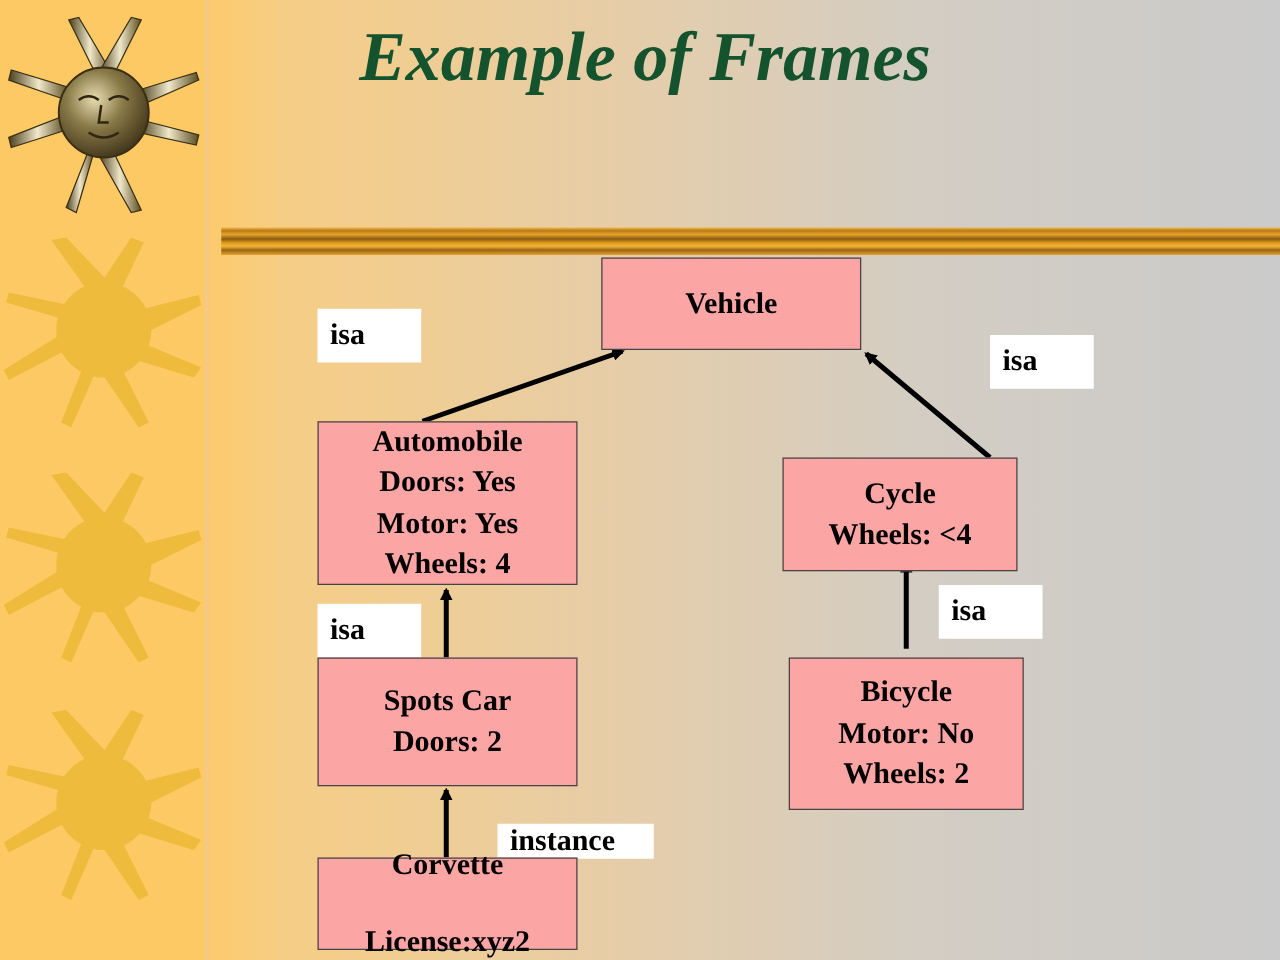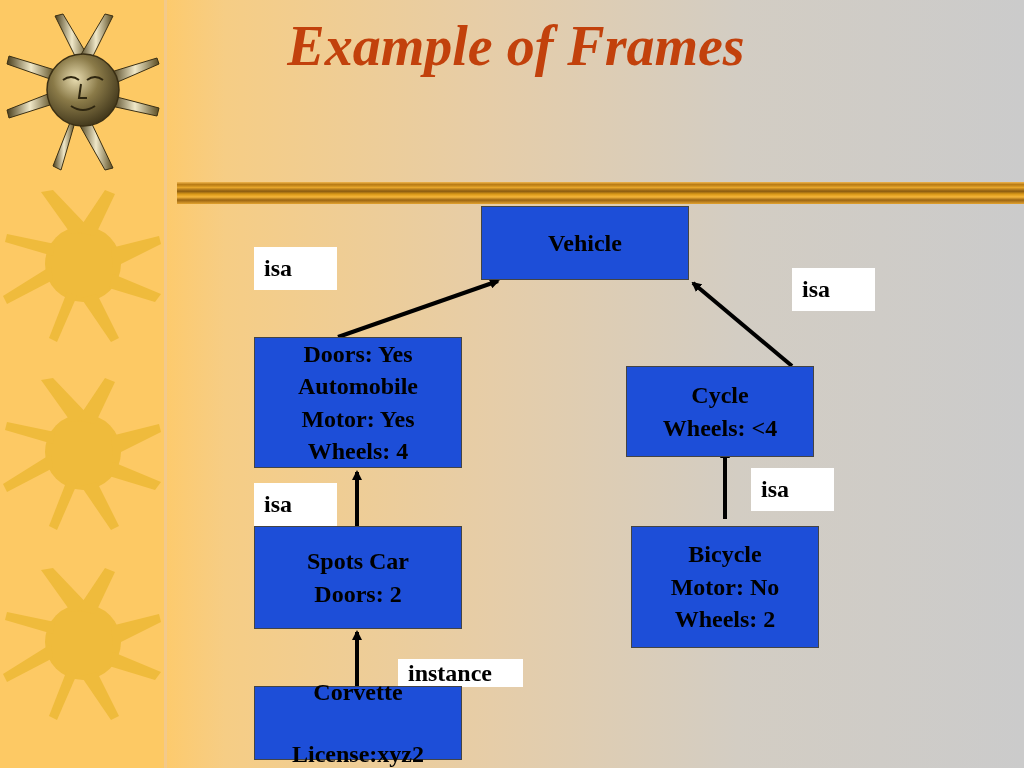--- a/index.html
+++ b/index.html
@@ -3,26 +3,26 @@
 <meta charset="utf-8">
 <style>
   html, body { margin:0; padding:0; }
   body { width:1024px; height:768px; overflow:hidden; position:relative;
     background: linear-gradient(90deg, #fecb6a 0%, #fdca6c 16%, #f6cd85 22%, #e6cda8 48%, #d3cdc3 72%, #cbcbcb 100%);
     font-family: "Liberation Serif", serif; }
   .sidebar { position:absolute; left:0; top:0; width:164px; height:768px; background:#fdc964; }
   .sidebar-edge { position:absolute; left:164px; top:0; width:3px; height:768px; background:#f3c98a; }
   .sun { position:absolute; }
   .title { position:absolute; left:0; right:0; top:14px; padding-left:108px; text-align:center; margin:0;
-    font-family:"Liberation Serif", serif; font-style:italic; font-weight:bold; font-size:56px; color:#c2410c; }
+    font-family:"Liberation Serif", serif; font-style:italic; font-weight:bold; font-size:56px; color:#14532d; }
   .title span { display:inline-block; margin-left:-100px; }
   .rule { position:absolute; left:177px; top:182px; width:847px; height:22px;
     background: linear-gradient(180deg, #f0b64e 0%, #b77a14 12%, #e6a52a 25%, #8a5a10 42%, #d99818 55%, #f5b53a 68%, #9a6412 82%, #e3a330 100%); }
   svg.arrows { position:absolute; left:0; top:0; }
-  .frame { position:absolute; background:#1d4ed8; border:1px solid #444; box-sizing:border-box;
+  .frame { position:absolute; background:#fca5a5; border:1px solid #444; box-sizing:border-box;
     display:flex; flex-direction:column; align-items:center; justify-content:center;
     font-weight:bold; font-size:24px; line-height:32.5px; color:#000; text-align:center; }
   .label { position:absolute; background:#fff; font-weight:bold; font-size:24px; color:#000;
     box-sizing:border-box; padding-left:10px; display:flex; align-items:center; }
 </style>
 </head>
 <body>
 
 <div class="sidebar"></div>
 <div class="sidebar-edge"></div>
@@ -130,22 +130,22 @@
   </div>
 <div class="label" style="left:398px;top:643px;width:125px;height:28px;margin-top:16px;">
     <span>instance</span>
   </div>
 
 <div class="frame" style="left:481px;top:206px;width:208px;height:74px;">
   <div>Vehicle</div>
 </div>
 
 <div class="frame" style="left:254px;top:337px;width:208px;height:131px;">
+  <div>Automobile</div>
   <div>Doors: Yes</div>
-  <div>Automobile</div>
   <div>Motor: Yes</div>
   <div>Wheels: 4</div>
 </div>
 
 <div class="frame" style="left:626px;top:366px;width:188px;height:91px;">
   <div>Cycle</div>
   <div>Wheels: &lt;4</div>
 </div>
 
 <div class="frame" style="left:254px;top:526px;width:208px;height:103px;">

